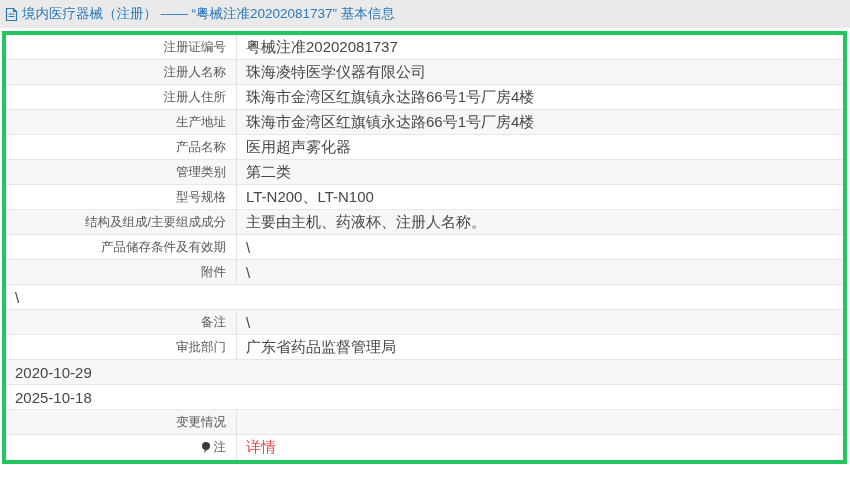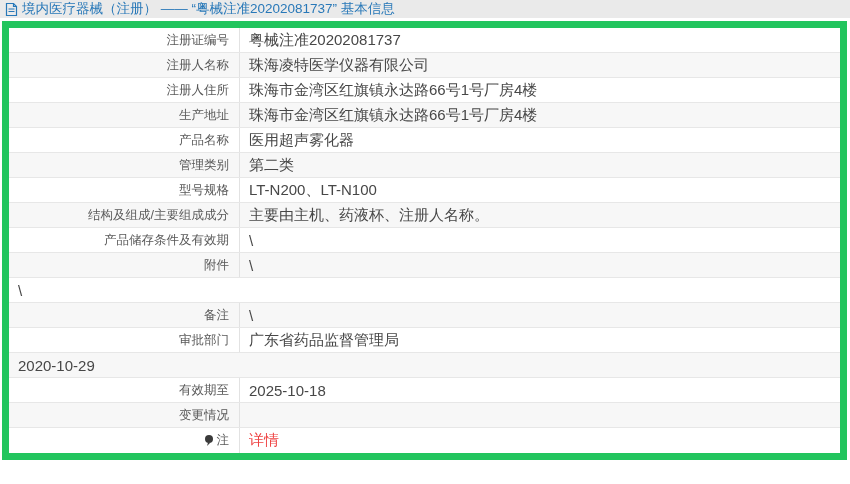--- a/index.html
+++ b/index.html
@@ -3,36 +3,36 @@
 <meta charset="utf-8">
 <style>
   * { margin: 0; padding: 0; box-sizing: border-box; }
   html, body {
     width: 850px; height: 484px;
     background: #ffffff;
     font-family: "Liberation Sans", "DejaVu Sans", sans-serif;
     overflow: hidden;
   }
   .header {
-    height: 18px;
+    height: 28px;
     background: #eaeaea;
     display: flex;
     align-items: center;
     padding-left: 5px;
     color: #2878b8;
     font-size: 13.5px;
   }
   .header .doc-icon {
     display: inline-flex;
     align-items: center;
     margin-right: 4px;
   }
   .info-table {
     margin: 3px 3px 0 2px;
-    border: 7px solid #22c55e;
+    border: 4px solid #22c55e;
   }
   .row {
     display: flex;
     height: 25px;
     background: #ffffff;
     border-bottom: 1px solid #e7e7e7;
   }
   .row:last-child { border-bottom: none; }
   .row:nth-child(even) { background: #f7f7f7; }
   .label-cell {
@@ -173,24 +173,20 @@
       <span class="label-text">审批部门</span>
     </div>
     <div class="value-cell">广东省药品监督管理局</div>
   </div>
 
   <div class="row">
     <div class="value-cell">2020-10-29</div>
   </div>
 
   <div class="row">
-    <div class="label-cell">
-
-      <span class="label-text">有效期至</span>
-    </div>
     <div class="value-cell">2025-10-18</div>
   </div>
 
   <div class="row">
     <div class="label-cell">
 
       <span class="label-text">变更情况</span>
     </div>
     <div class="value-cell"></div>
   </div>

